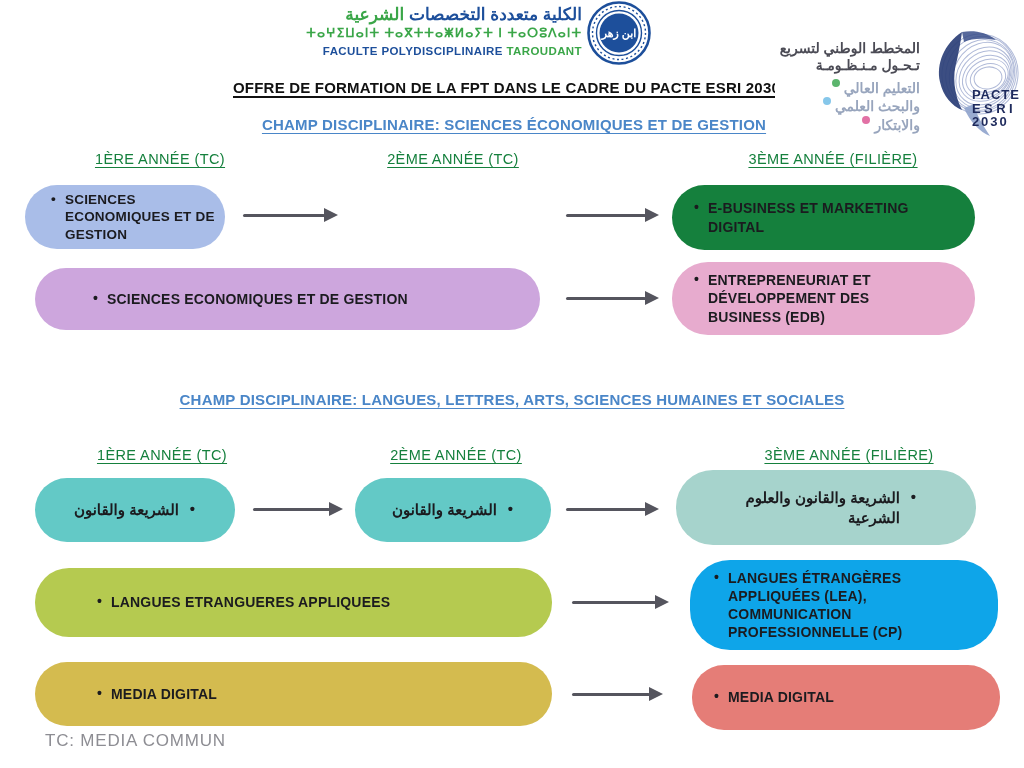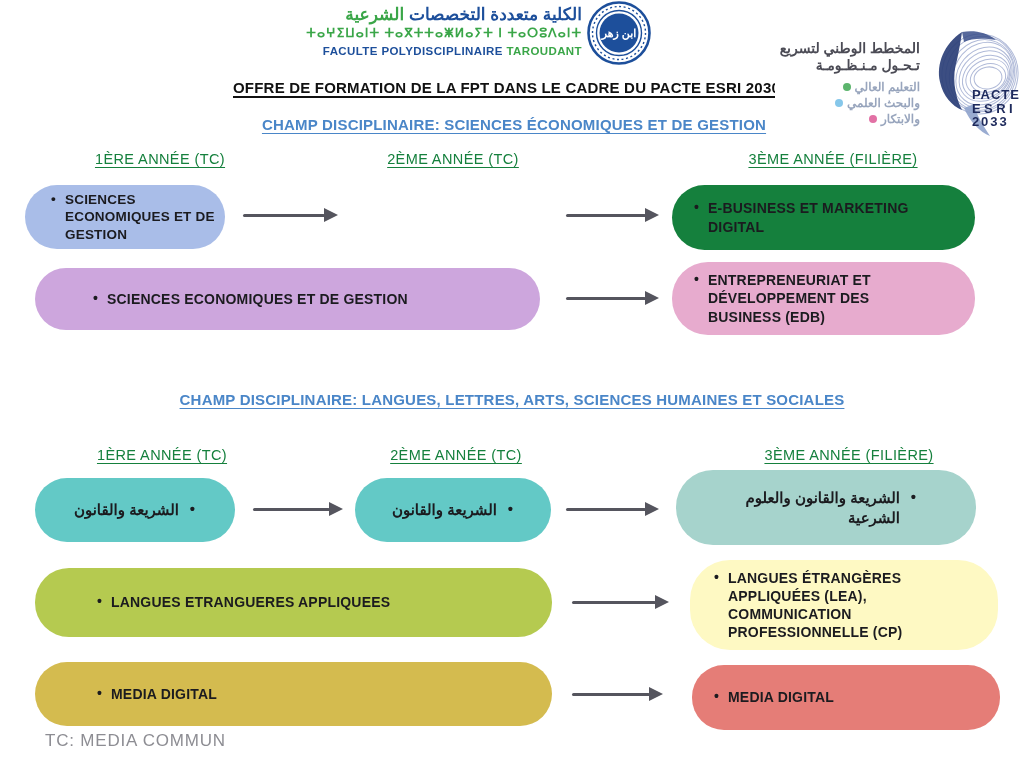--- a/index.html
+++ b/index.html
@@ -19,22 +19,22 @@
   .main-title { position:absolute; left:233px; top:79px; z-index:1; white-space:nowrap;
     font-size:15px; font-weight:bold; color:#111; letter-spacing:.2px;
     text-decoration:underline; text-underline-offset:3px; text-decoration-thickness:1.5px; }
 
   
   .pacte-block { position:absolute; left:775px; top:30px; width:249px; height:108px; background:#fff; z-index:2; }
   .pacte-text { position:absolute; right:104px; top:10px; width:142px; direction:rtl; text-align:right; }
   .pacte-l1 { font-size:14px; font-weight:bold; color:#4b4b55; line-height:1.2; }
   .pacte-l2 { font-size:14px; font-weight:bold; color:#4b4b55; line-height:1.2; letter-spacing:1px; }
   .pacte-items { margin-top:5px; }
-  .pacte-item { display:flex; direction:rtl; justify-content:flex-start; align-items:center; gap:4px;
-    font-size:12px; font-weight:bold; color:#98a5bd; line-height:1.35; }
+  .pacte-item { display:flex; direction:rtl; justify-content:flex-start; gap:4px;
+    font-size:14px; font-weight:bold; color:#98a5bd; line-height:1.35; }
   .pacte-dot { width:8px; height:8px; border-radius:50%; flex:0 0 8px; }
   .swirl { position:absolute; right:0; top:0; }
   .pacte-badge { position:absolute; right:4px; top:58px; color:#1e2a5c; font-weight:bold; text-align:left; line-height:1.05; }
   .pacte-badge .b1 { font-size:13px; letter-spacing:1px; }
   .pacte-badge .b2 { font-size:13px; letter-spacing:3.5px; }
   .pacte-badge .b3 { font-size:13px; letter-spacing:2px; }
 
   
   .subtitle { position:absolute; left:0; width:1024px; text-align:center;
     font-size:15px; font-weight:bold; color:#4a86c8; letter-spacing:.2px;
@@ -118,21 +118,21 @@
           <ellipse cx="64" cy="48" rx="11" ry="14" transform="rotate(80 64 48)"></ellipse>
         </g>
         <path d="M38,2 C20,14 12,34 16,52 C19,66 28,76 38,80 C30,64 28,46 33,30 C35,20 37,10 38,2 Z" fill="#2b3f77" opacity="0.92"></path>
         <path d="M40,78 C46,92 56,102 66,106 C58,94 52,84 50,74 Z" fill="#8fa3cc" opacity="0.9"></path>
         <path d="M38,2 C50,0 62,2 72,10 C60,8 48,8 40,12 Z" fill="#3a4f8a" opacity="0.85"></path>
       </svg>
     </div>
     <div class="pacte-badge">
       <div class="b1">PACTE</div>
       <div class="b2">ESRI</div>
-      <div class="b3">2033</div>
+      <div class="b3">2030</div>
     </div>
   </div>
 
   <div class="subtitle sub1">CHAMP DISCIPLINAIRE: SCIENCES ÉCONOMIQUES ET DE GESTION</div>
 
   <div class="colhead" style="left:60px; top:151px; width:200px;">1ÈRE ANNÉE (TC)</div>
   <div class="colhead" style="left:353px; top:151px; width:200px;">2ÈME ANNÉE (TC)</div>
   <div class="colhead" style="left:683px; top:151px; width:300px;">3ÈME ANNÉE (FILIÈRE)</div>
 
   <div class="pbox" style="left: 25px; top: 185px; width: 200px; height: 64px; border-radius: 32px; padding-left: 26px; font-size: 13.5px; background: rgb(169, 189, 232);">
@@ -191,21 +191,21 @@
       </div>
   </div>
 
   <div class="pbox" style="left: 35px; top: 568px; width: 517px; height: 69px; border-radius: 34px; padding-left: 62px; font-size: 14px; background: rgb(181, 202, 80);">
     <div class="row">
         <span class="bullet"></span>
         <span class="lbl">LANGUES ETRANGUERES APPLIQUEES</span>
       </div>
   </div>
   <div class="arrow" style="left:572px; top:601px; width:84px;"></div>
-  <div class="pbox" style="left: 690px; top: 560px; width: 308px; height: 90px; border-radius: 40px; padding-left: 24px; font-size: 14px; background: #fef9c3;">
+  <div class="pbox" style="left: 690px; top: 560px; width: 308px; height: 90px; border-radius: 40px; padding-left: 24px; font-size: 14px; background: #0ea5e9;">
     <div class="row">
         <span class="bullet"></span>
         <span class="lbl" style="width:195px;">LANGUES ÉTRANGÈRES APPLIQUÉES (LEA), COMMUNICATION PROFESSIONNELLE (CP)</span>
       </div>
   </div>
 
   <div class="pbox" style="left: 35px; top: 662px; width: 517px; height: 64px; border-radius: 32px; padding-left: 62px; font-size: 14px; background: rgb(212, 187, 79);">
     <div class="row">
         <span class="bullet"></span>
         <span class="lbl">MEDIA DIGITAL</span>

